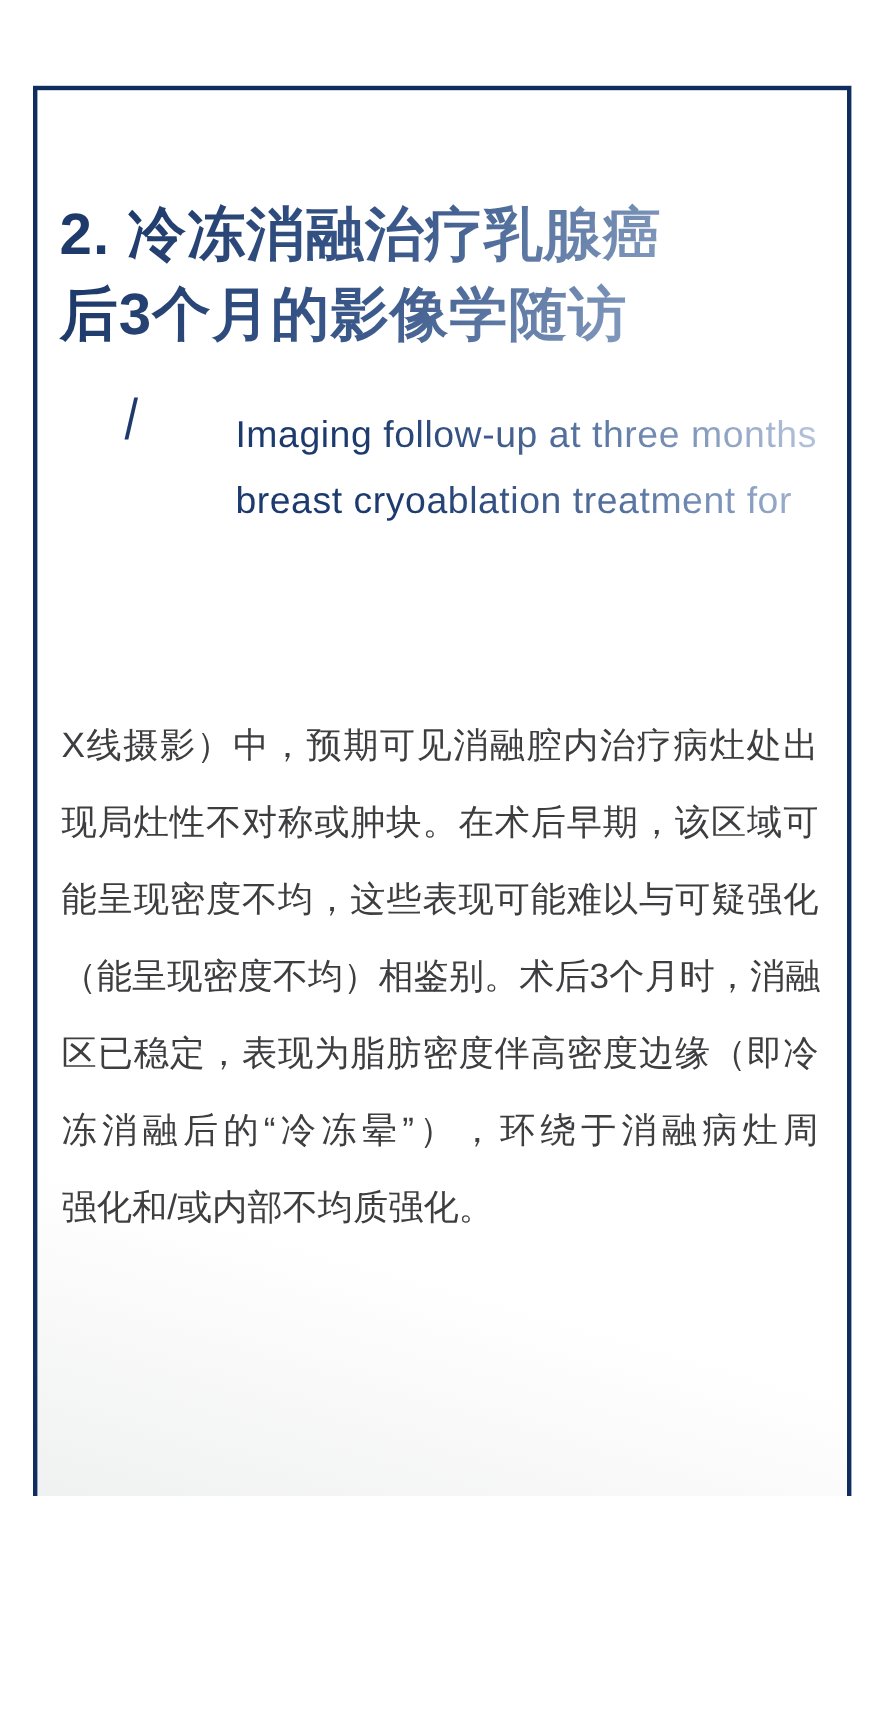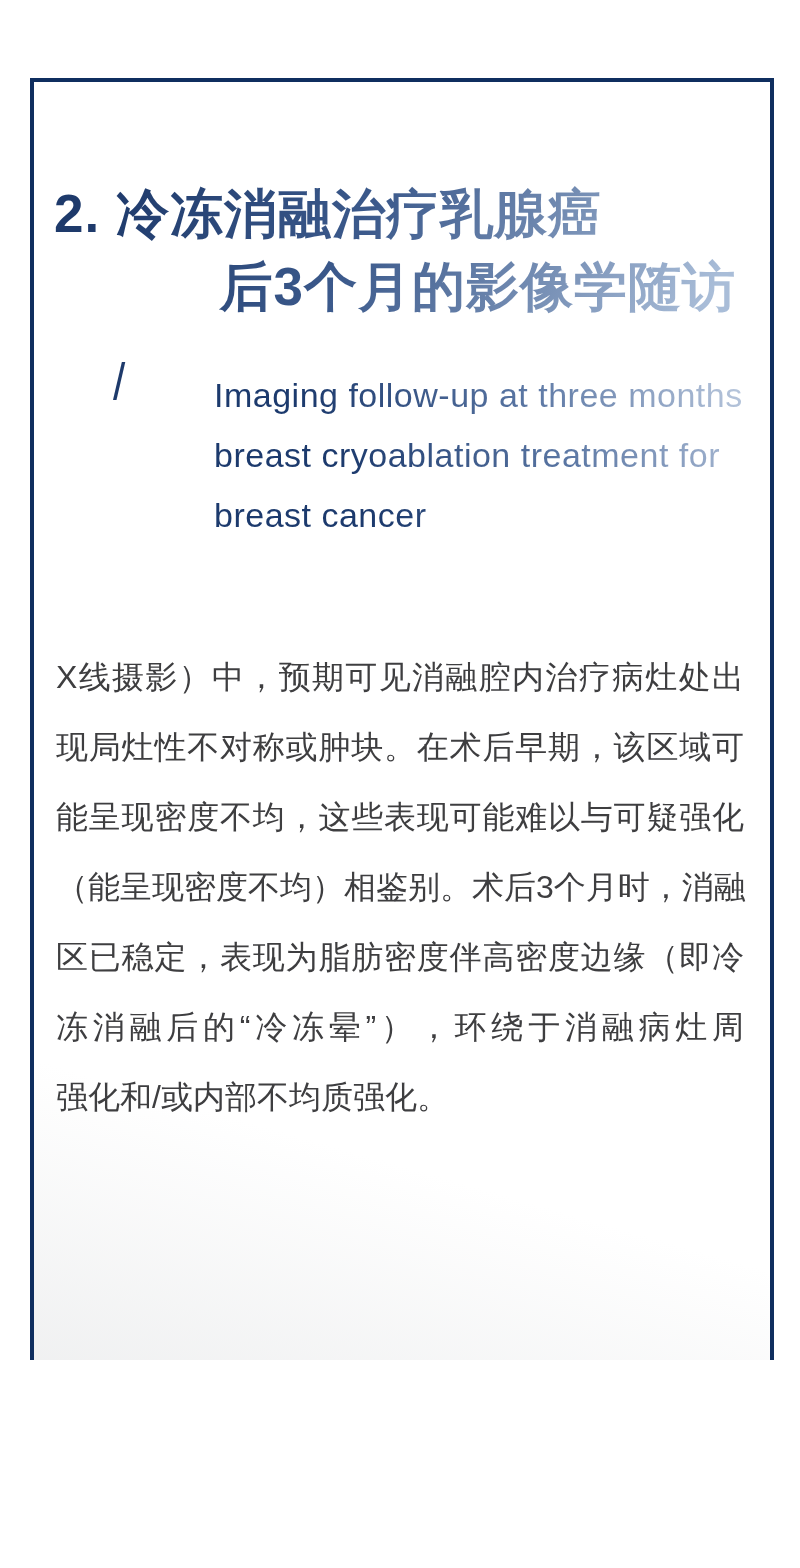--- a/index.html
+++ b/index.html
@@ -30,21 +30,21 @@
     top: 95px;
     width: 682px;
     font-size: 53px;
     font-weight: 700;
     line-height: 73px;
     letter-spacing: 1px;
     color: #1e3a6b;
     white-space: nowrap;
   }
   .section-title .t-line1 { text-align: left; }
-  .section-title .t-line2 { text-align: right; }
+  .section-title .t-line2 { }
   .subtitle-slash {
     position: absolute;
     left: 78px;
     top: 274px;
     font-size: 52px;
     line-height: 52px;
     font-weight: 400;
     color: #1e3a6b;
     transform: scaleX(0.85);
   }
@@ -106,21 +106,20 @@
     <h1 class="section-title" style="margin:0;">
       <div class="t-line1">2. 冷冻消融治疗乳腺癌</div>
       <div class="t-line2">后3个月的影像学随访</div>
     </h1>
 
     <div class="subtitle-slash">/</div>
 
     <div class="subtitle-en">
       <div class="s-line">Imaging follow-up at three months</div>
       <div class="s-line">breast cryoablation treatment for</div>
-      <div class="s-line">breast cancer</div>
     </div>
 
     <div class="body-text">
       <div class="b-line">X线摄影）中，预期可见消融腔内治疗病灶处出</div>
       <div class="b-line">现局灶性不对称或肿块。在术后早期，该区域可</div>
       <div class="b-line">能呈现密度不均，这些表现可能难以与可疑强化</div>
       <div class="b-line">（能呈现密度不均）相鉴别。术后3个月时，消融</div>
       <div class="b-line">区已稳定，表现为脂肪密度伴高密度边缘（即冷</div>
       <div class="b-line">冻消融后的“冷冻晕”），环绕于消融病灶周</div>
       <div class="b-line last">强化和/或内部不均质强化。</div>

